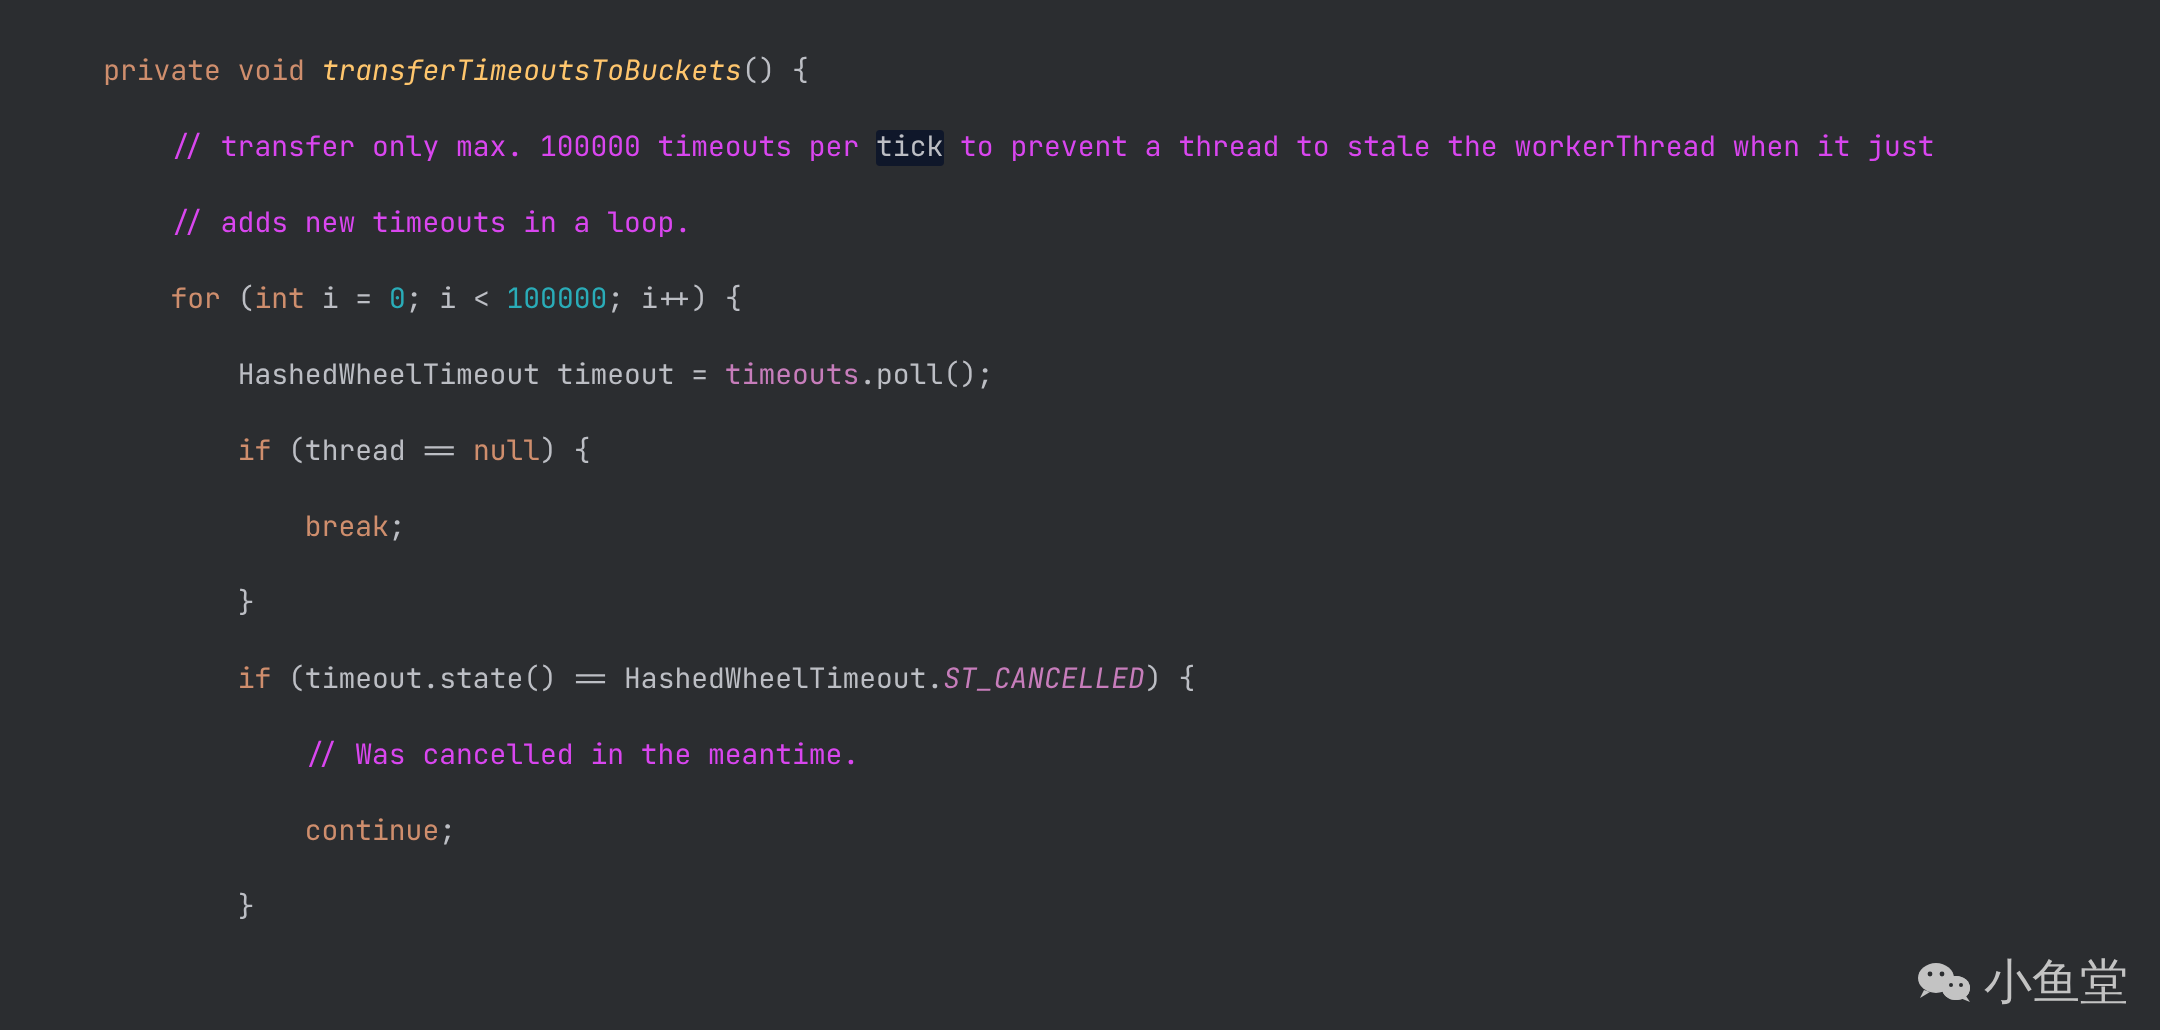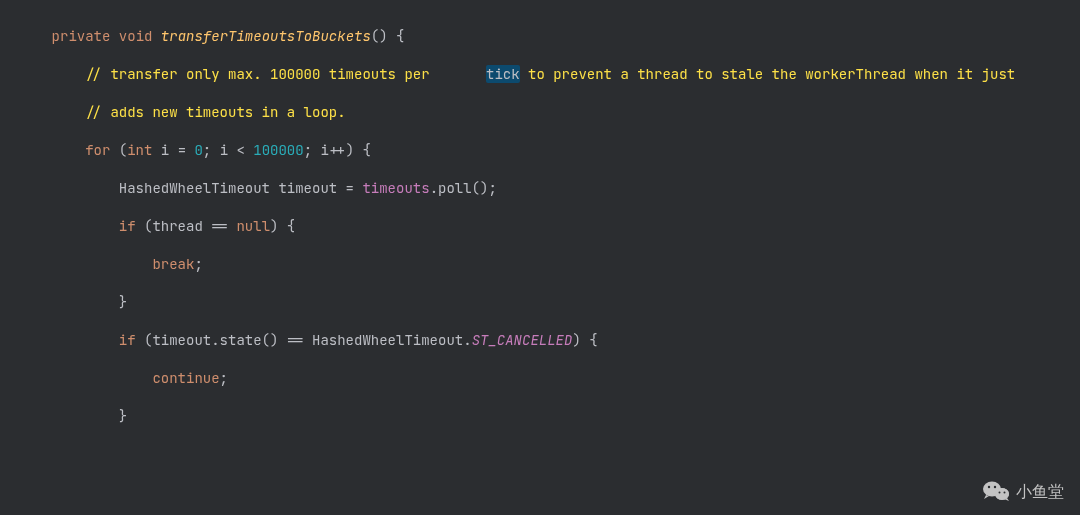--- a/index.html
+++ b/index.html
@@ -24,42 +24,41 @@
       position: relative;
     }
     .line {
       display: block;
       height: 19px;
       position: relative;
     }
     .kw { color: #cf8e6d; }
     .mname { color: #ffc66d; font-style: italic; }
     .punc { color: #bcbec4; }
-    .comment { color: #fde047; margin-top: 12px; }
+    .comment { color: #d946ef; margin-top: 12px; }
     .num { color: #2aacb8; }
     .var { color: #bcbec4; }
     .type { color: #bcbec4; }
     .field { color: #c77dbb; }
     .static-field { color: #c77dbb; font-style: italic; }
     .hl-green {
-      background: #0c4a6e;
+      background: #0f172a;
       color: #bcbec4;
       border-radius: 2px;
-      margin-left: 48px;
     }
     .watermark {
       position: absolute;
       bottom: 12px;
       right: 16px;
       display: flex;
       align-items: center;
       gap: 6px;
       color: #d0d0d0;
       font-family: "PingFang SC", "Microsoft YaHei", sans-serif;
-      font-size: 16px;
+      font-size: 24px;
       opacity: 0.92;
     }
     .wechat-icon {
       width: 28px;
       height: 24px;
       position: relative;
     }
     .wechat-icon svg {
       width: 100%;
       height: 100%;
@@ -71,20 +70,21 @@
 <div class="code-area">
 <span class="line">    <span class="kw">private</span> <span class="kw">void</span> <span class="mname">transferTimeoutsToBuckets</span><span class="punc">() {</span></span>
 <span class="line">        <span class="comment">// transfer only max. 100000 timeouts per </span><span class="hl-green">tick</span><span class="comment"> to prevent a thread to stale the workerThread when it just</span></span>
 <span class="line">        <span class="comment">// adds new timeouts in a loop.</span></span>
 <span class="line">        <span class="kw">for</span><span class="punc"> (</span><span class="kw">int</span><span class="var"> i</span><span class="punc"> = </span><span class="num">0</span><span class="punc">; i &lt; </span><span class="num">100000</span><span class="punc">; i++) {</span></span>
 <span class="line">            <span class="type">HashedWheelTimeout</span><span class="var"> timeout</span><span class="punc"> = </span><span class="field">timeouts</span><span class="punc">.poll();</span></span>
 <span class="line">            <span class="kw">if</span><span class="punc"> (thread == </span><span class="kw">null</span><span class="punc">) {</span></span>
 <span class="line">                <span class="kw">break</span><span class="punc">;</span></span>
 <span class="line">            <span class="punc">}</span></span>
 <span class="line">            <span class="kw">if</span><span class="punc"> (timeout.state() == HashedWheelTimeout.</span><span class="static-field">ST_CANCELLED</span><span class="punc">) {</span></span>
+<span class="line">                <span class="comment">// Was cancelled in the meantime.</span></span>
 <span class="line">                <span class="kw">continue</span><span class="punc">;</span></span>
 <span class="line">            <span class="punc">}</span></span>
 
 
 
 
 
 
 
 

